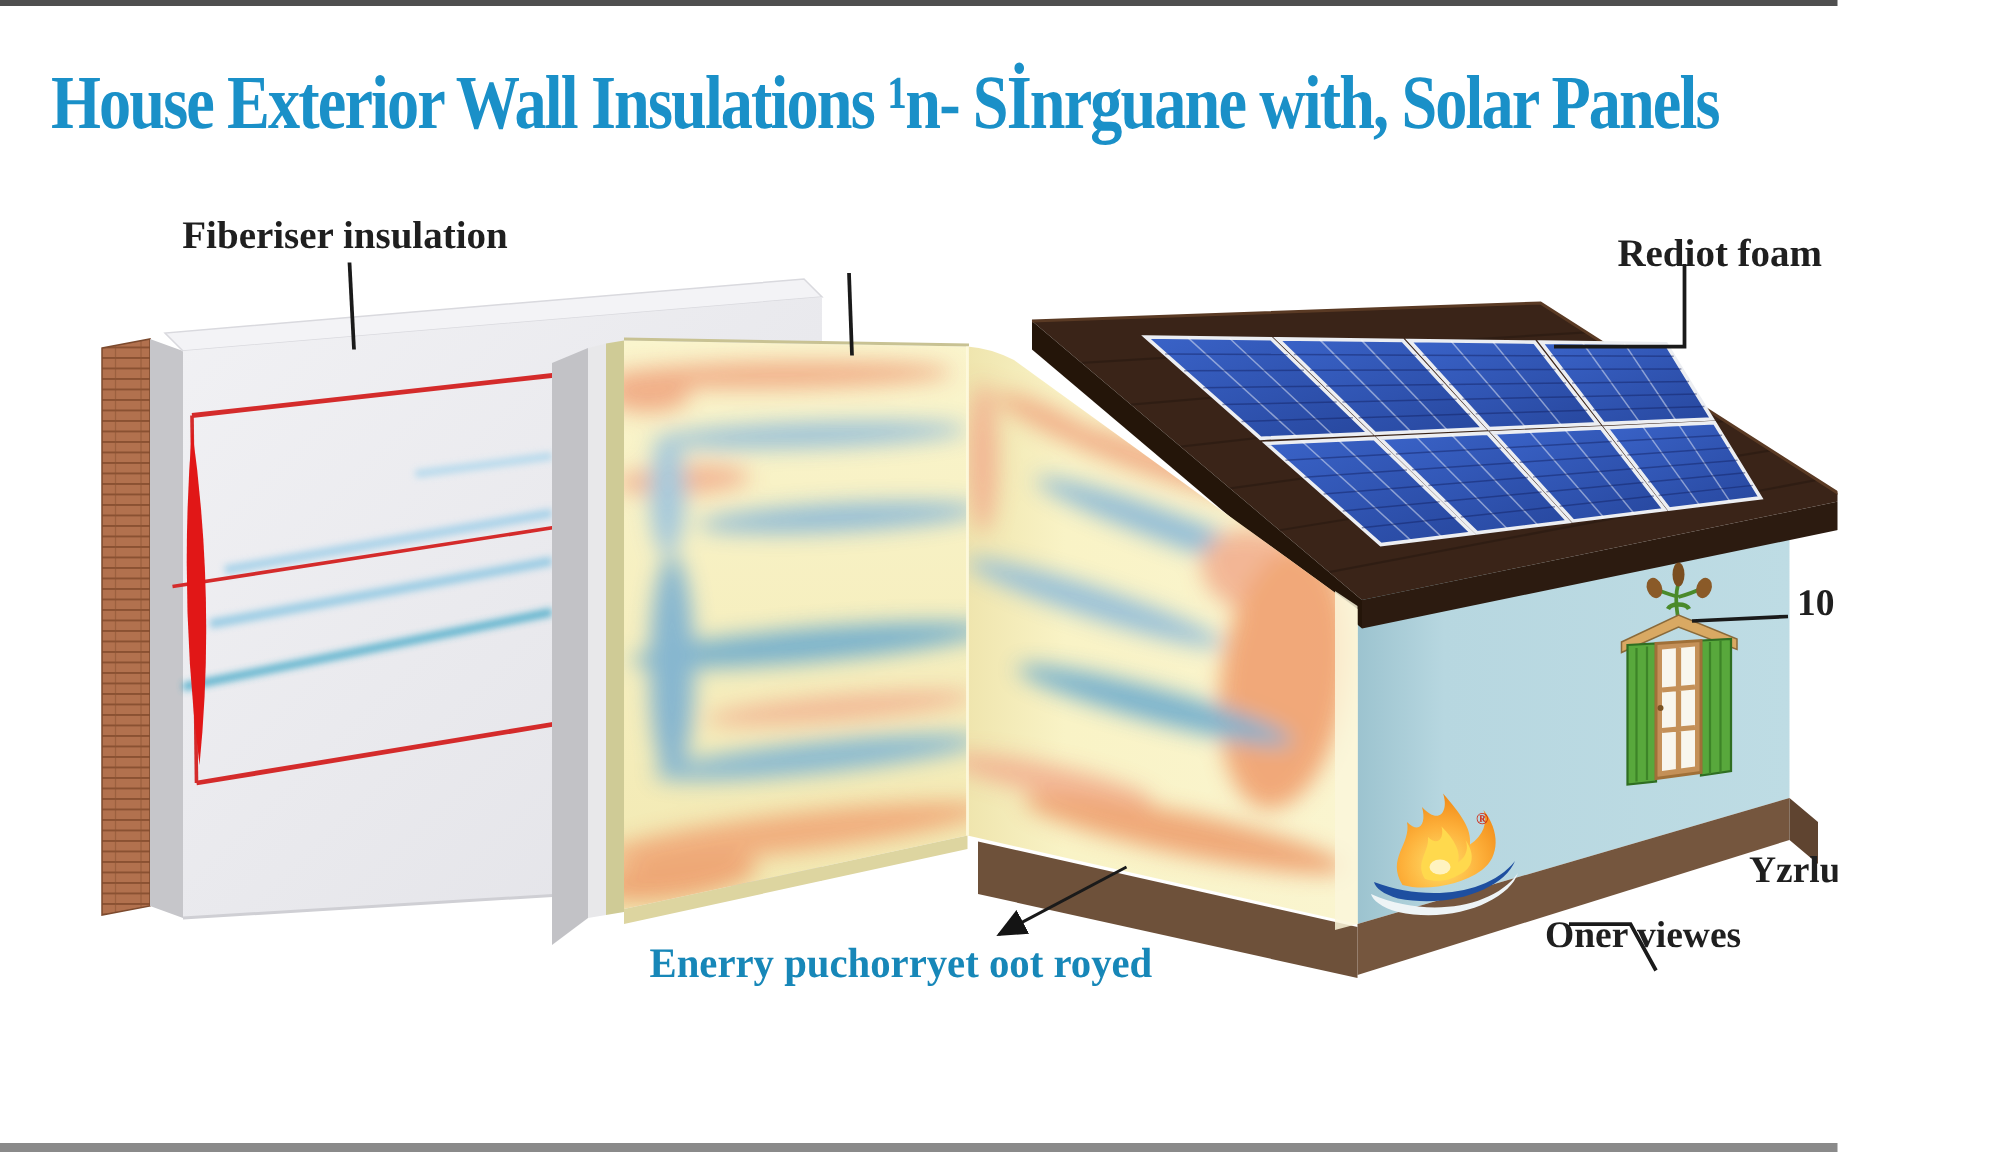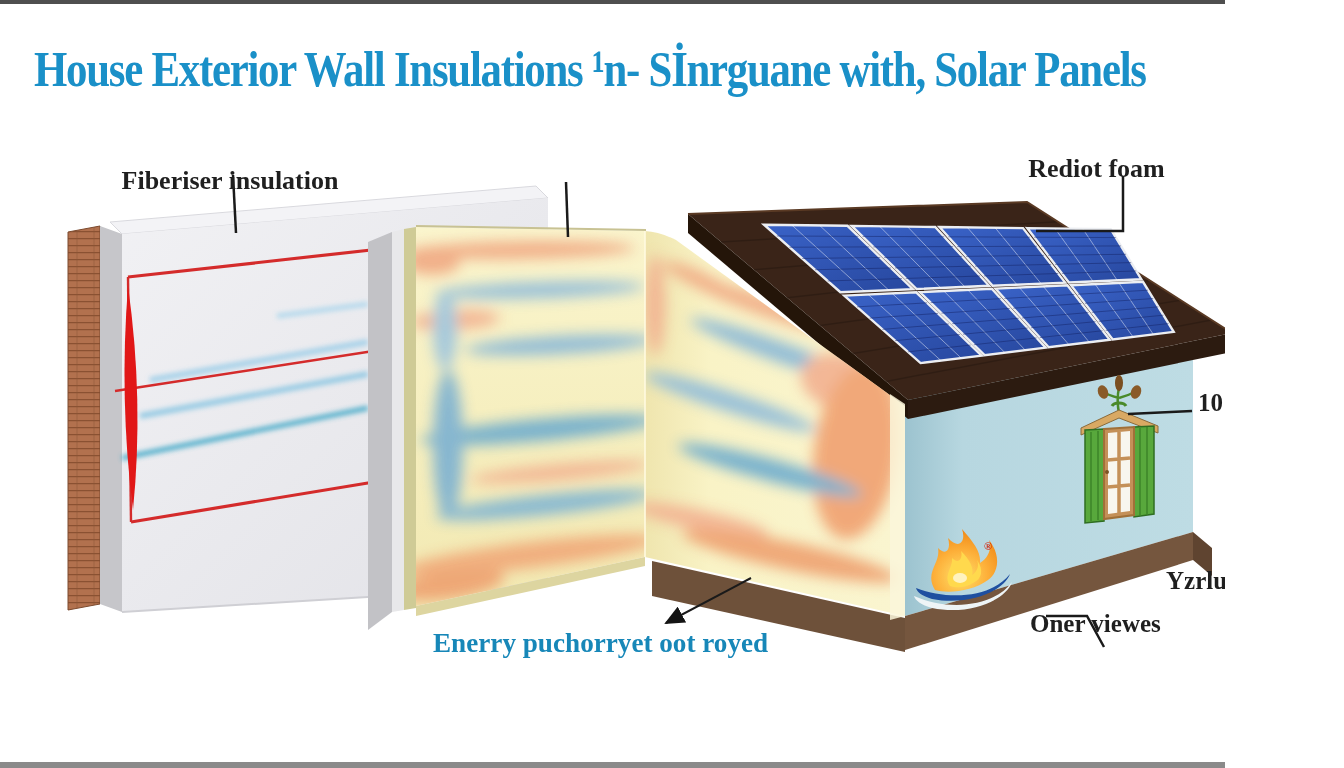--- a/index.html
+++ b/index.html
@@ -261,24 +261,24 @@
       <line x1="566" y1="182" x2="568" y2="237"></line>
       <polyline points="1123,176 1123,231 1036,231"></polyline>
       <polyline points="1128,414 1192,411"></polyline>
       <polyline points="1046,616 1087,616 1104,647"></polyline>
       <line x1="751" y1="578" x2="666" y2="623" stroke-width="2" marker-end="url(#arrowHead)"></line>
     </g>
   </svg>
 
   <div class="title">House Exterior Wall Insulations ¹n- Sİnrguane with, Solar Panels</div>
 
-  <div class="lbl center" style="left:105px;top:142px;width:250px;margin-top:24px;">Fiberiser insulation</div>
-
-
-  <div class="lbl center" style="left:1004px;top:154px;width:185px;">Rediot foam</div>
+  <div class="lbl center" style="left:105px;top:142px;width:250px;">Fiberiser insulation</div>
+
+
+  <div class="lbl center" style="left:1054px;top:154px;width:185px;">Rediot foam</div>
 
   <div class="lbl small27" style="left:1198px;top:389px;">10 cam</div>
 
   <div class="lbl small27" style="left:1166px;top:567px;">Yzrluice 25mfcy</div>
 
   <div class="lbl small27" style="left:1030px;top:610px;">Oner viewes</div>
 
   <div class="caption-blue">Enerry puchorryet oot royed</div>
 
   <div class="reg">®</div>

